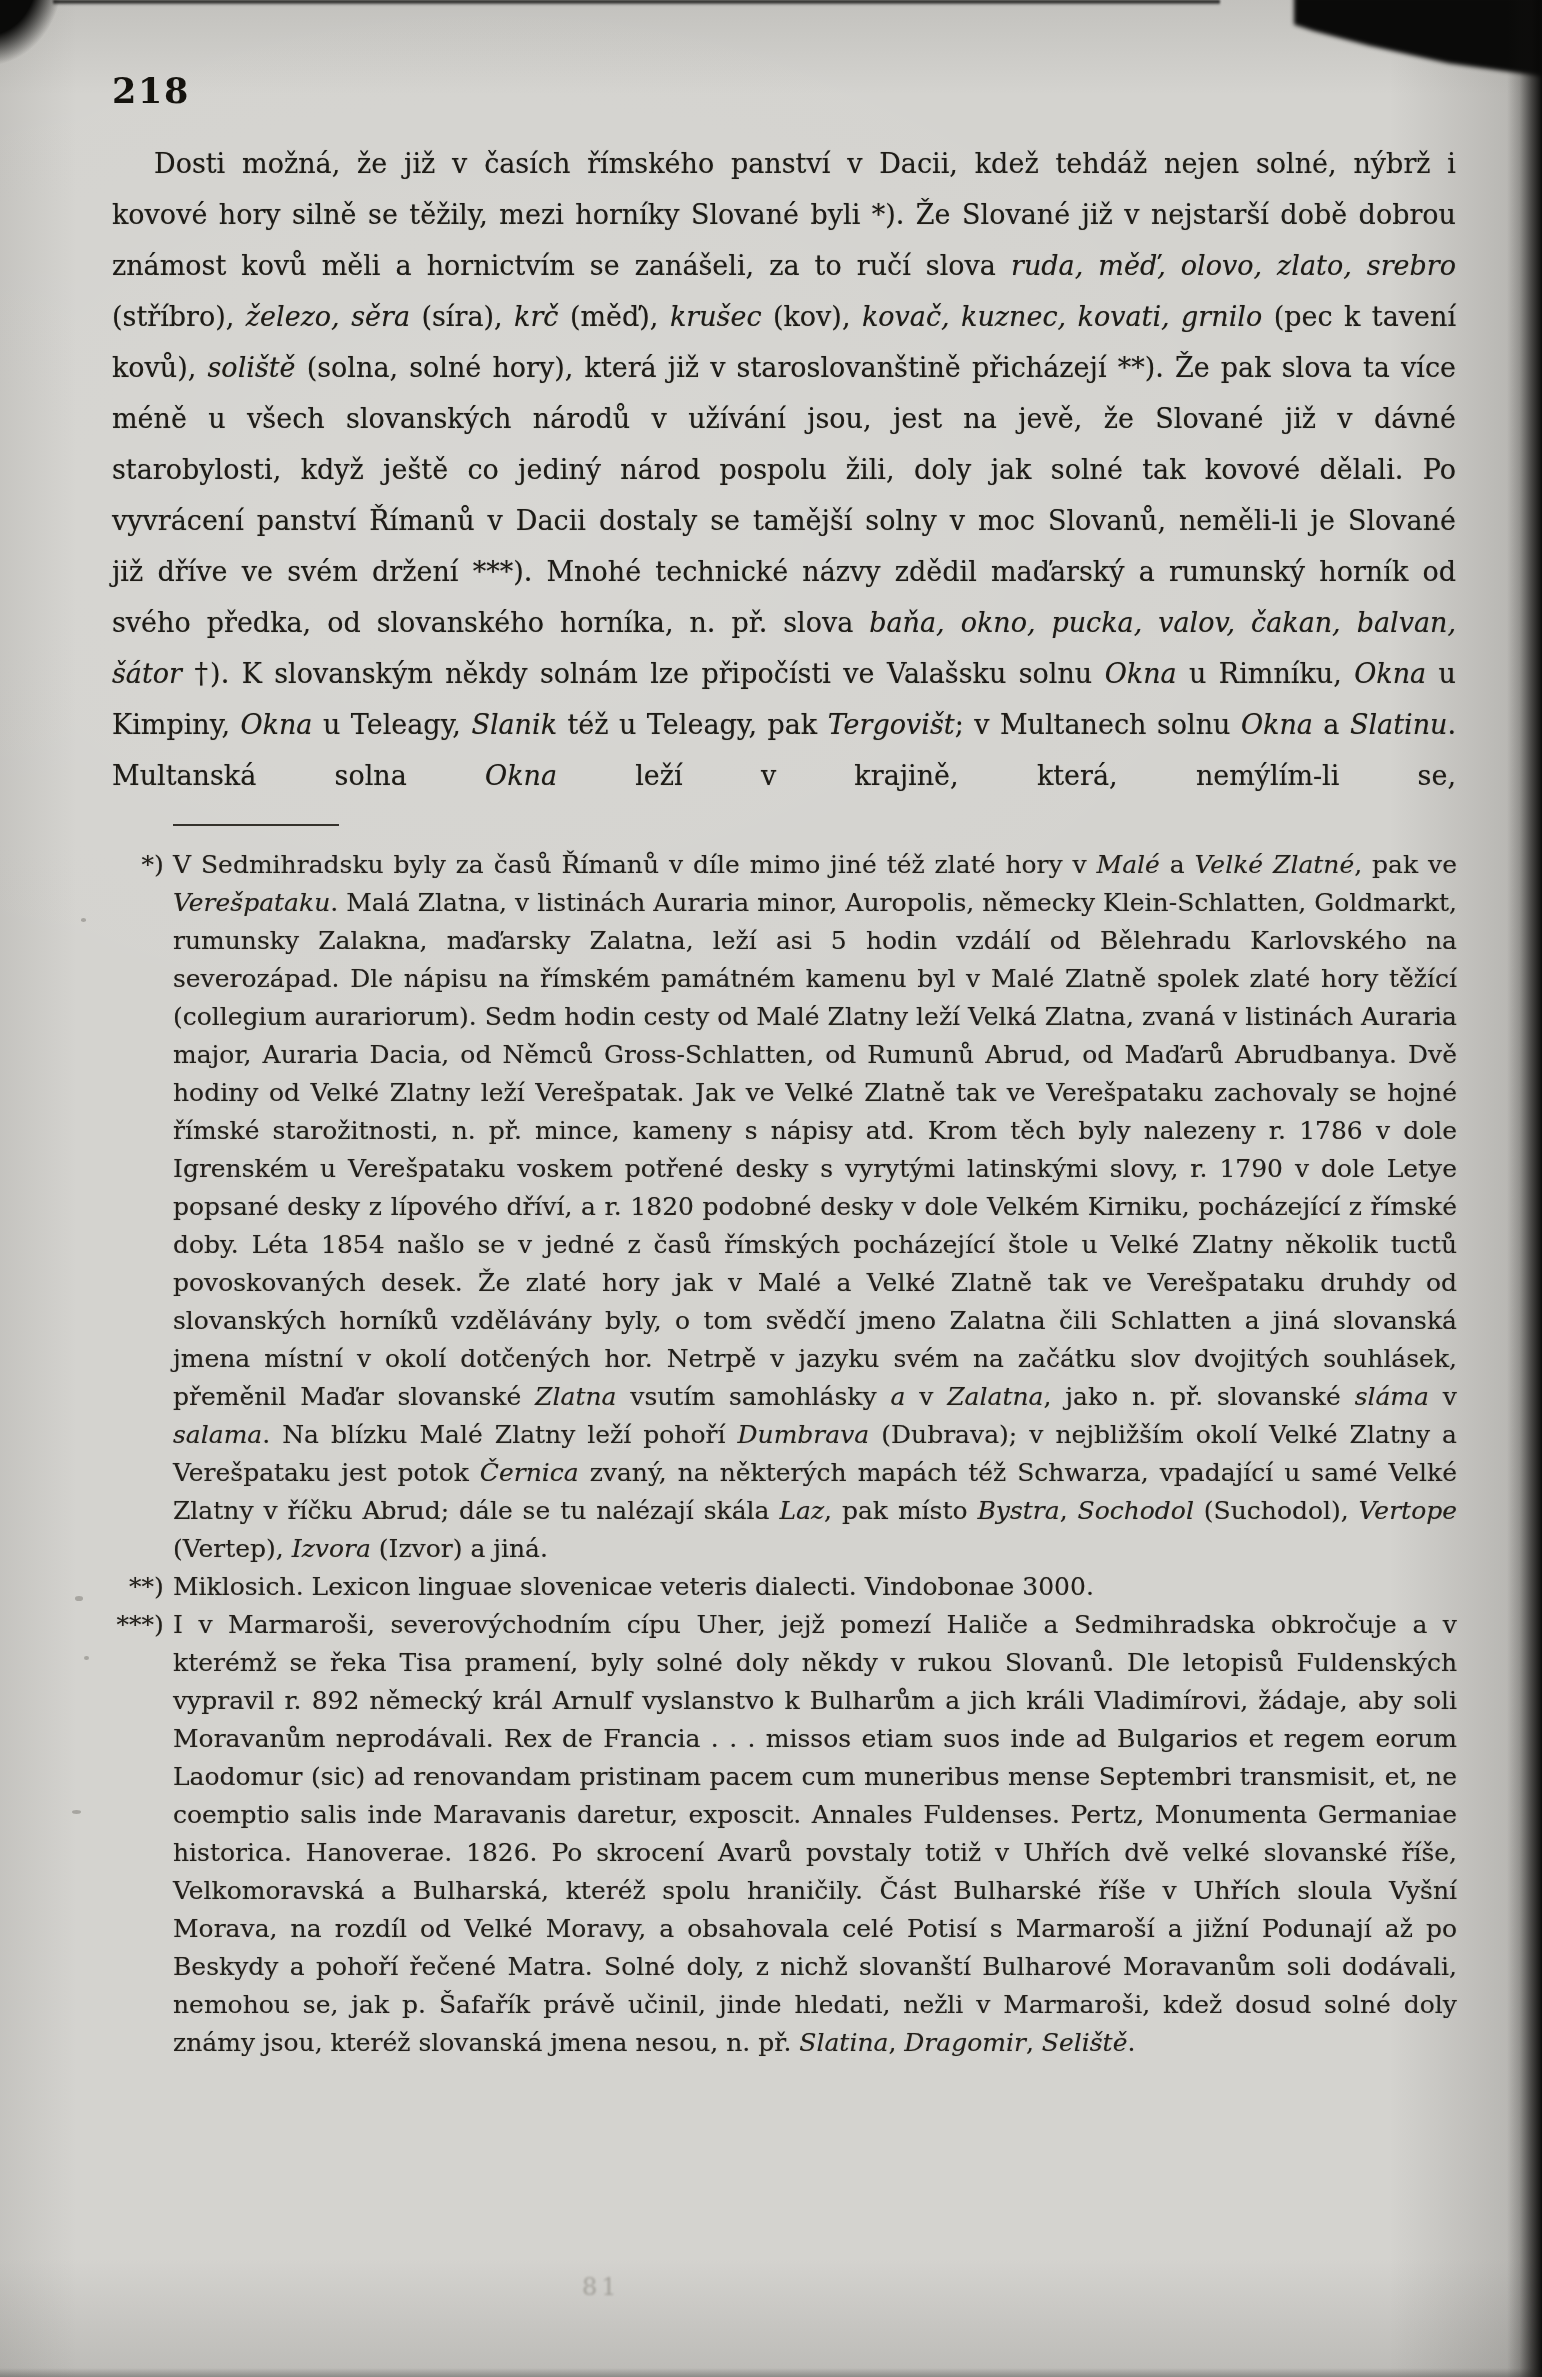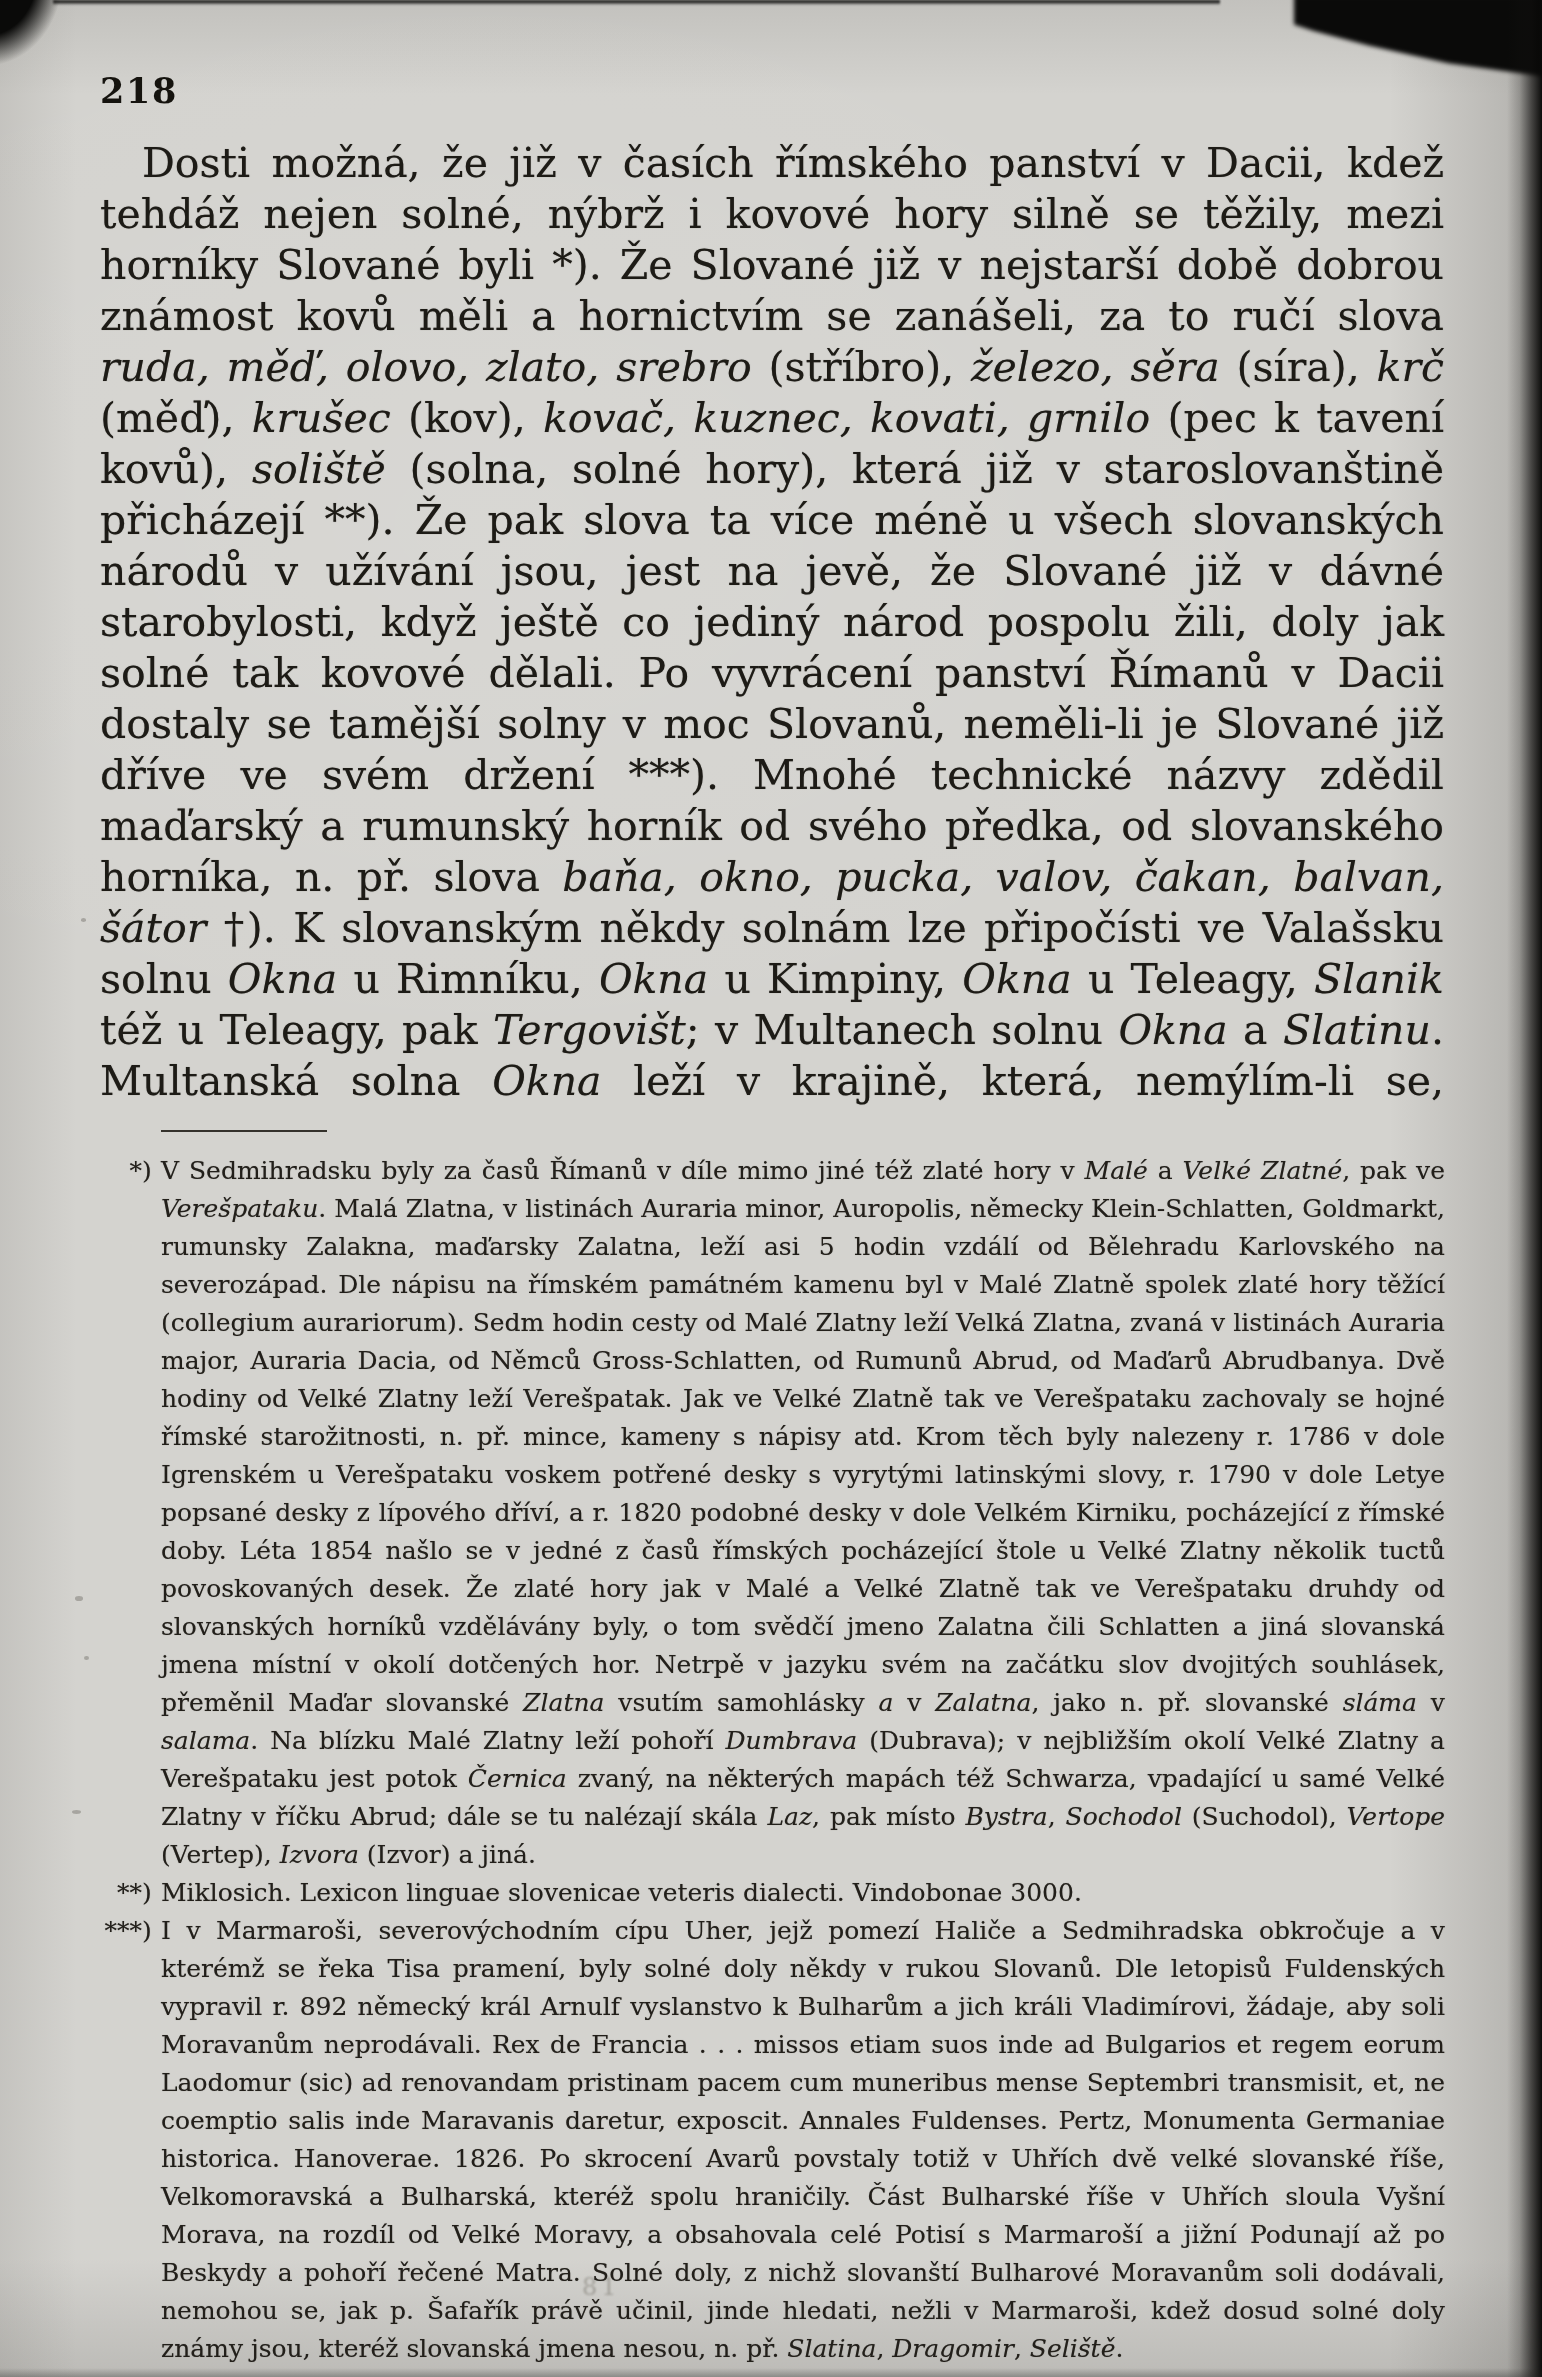--- a/index.html
+++ b/index.html
@@ -70,35 +70,35 @@
     position: absolute; left: 582px; top: 2273px;
     font-size: 24px; letter-spacing: 3.9px;
     color: rgba(90, 85, 75, 0.9);
     opacity: 0.42;
     filter: blur(0.8px);
   }
 
   
   .page-inner {
     position: absolute;
-    left: 100px;
+    left: 112px;
     top: 0;
     width: 1344px;
     color: #1d1b16;
   }
   .page-number {
     margin-top: 70px;
     font-size: 35px;
     font-weight: bold;
     letter-spacing: 1.6px;
     color: #15130e;
   }
   .main-text {
     margin: 26.5px 0 0 0;
-    font-size: 41px;
+    font-size: 27px;
     line-height: 51px;
     text-align: justify;
     text-align-last: justify;
     text-indent: 42px;
     word-spacing: 1.6px;
     color: #1d1b16;
     text-shadow: 0 0 0.8px rgba(29,27,22,0.5);
   }
   .main-text em, .footnote em { font-style: italic; }
 

